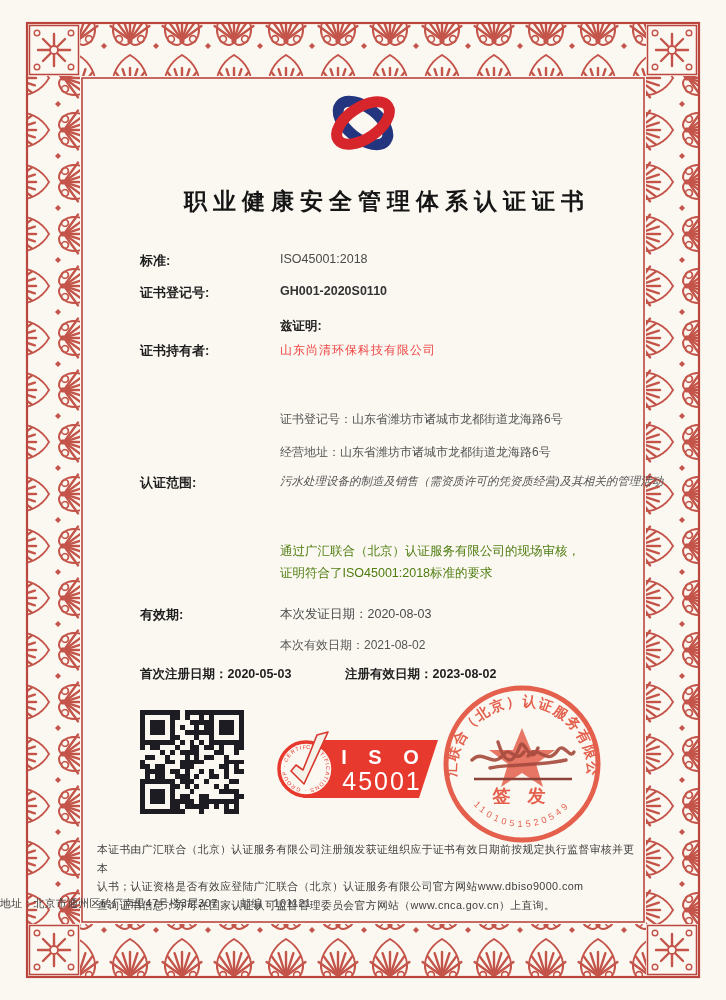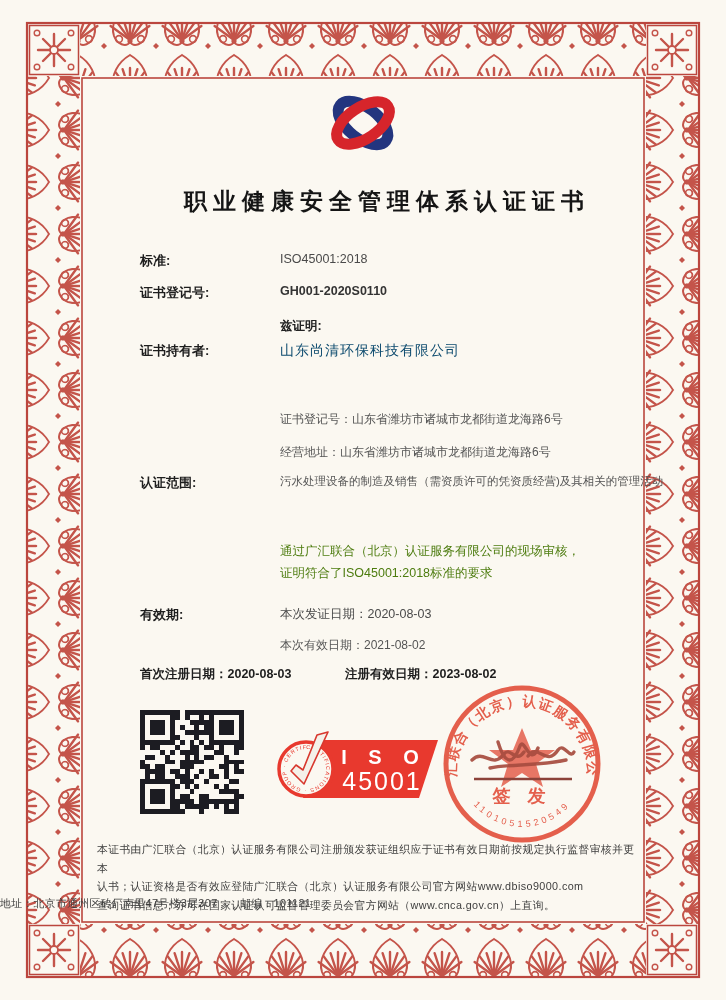--- a/index.html
+++ b/index.html
@@ -10,23 +10,23 @@
   .logo-wrap{position:absolute;left:0;top:86px;width:726px;text-align:center;}
   .logo-text{margin-top:2px;font-size:17px;font-weight:bold;color:#1f3890;letter-spacing:.5px;}
 
   .cert-title{position:absolute;left:0;top:186px;width:726px;text-align:center;
     font-size:23px;font-weight:bold;color:#151515;letter-spacing:6px;margin-left:24px;}
 
   .field-row{position:absolute;left:140px;display:flex;align-items:flex-start;}
   .flabel{width:140px;flex:0 0 140px;font-weight:bold;font-size:13px;color:#1e1e1e;}
   .fvalue{font-size:12.5px;color:#4a4a4a;}
   .intro{position:absolute;left:280px;font-weight:bold;font-size:12.5px;color:#222;}
-  .holder-value{font-size:14px;color:#0c4a6e;letter-spacing:1px;}
+  .holder-value{font-size:12px;color:#ef4444;letter-spacing:1px;}
   .subline{position:absolute;left:280px;font-size:12px;color:#555;}
-  .scope-value{font-size:11.5px;white-space:nowrap;color:#555;}
+  .scope-value{font-size:11.5px;white-space:nowrap;color:#555;font-style:italic;}
   .audit{position:absolute;left:280px;font-size:12.5px;color:#4d7c0f;line-height:22px;}
   .bold-date{position:absolute;font-size:12.5px;font-weight:bold;color:#1e1e1e;}
 
   .qr{position:absolute;left:140px;top:710px;width:104px;height:104px;
     display:grid;grid-template-columns:repeat(21,1fr);grid-template-rows:repeat(21,1fr);}
   .qr span{display:block;}
   .qr .d{background:#1c1c22;}
 
   .iso-badge{position:absolute;left:266px;top:726px;}
   .seal{position:absolute;left:432px;top:676px;}
@@ -139,21 +139,21 @@
     <div>通过广汇联合（北京）认证服务有限公司的现场审核，</div>
     <div>证明符合了ISO45001:2018标准的要求</div>
   </div>
 
   <div class="field-row" style="top:606px">
     <div class="flabel">有效期:</div>
     <div class="fvalue">本次发证日期：2020-08-03</div>
   </div>
   <div class="subline" style="top:637px">本次有效日期：2021-08-02</div>
 
-  <div class="bold-date" style="left:140px;top:666px">首次注册日期：2020-08-03</div>
+  <div class="bold-date" style="left:140px;top:666px">首次注册日期：2020-05-03</div>
   <div class="bold-date" style="left:345px;top:666px">注册有效日期：2023-08-02</div>
 
   <div class="qr" id="qr">
       <span class="d"></span>
       <span class="d"></span>
       <span class="d"></span>
       <span class="d"></span>
       <span class="d"></span>
       <span class="d"></span>
       <span class="d"></span>

